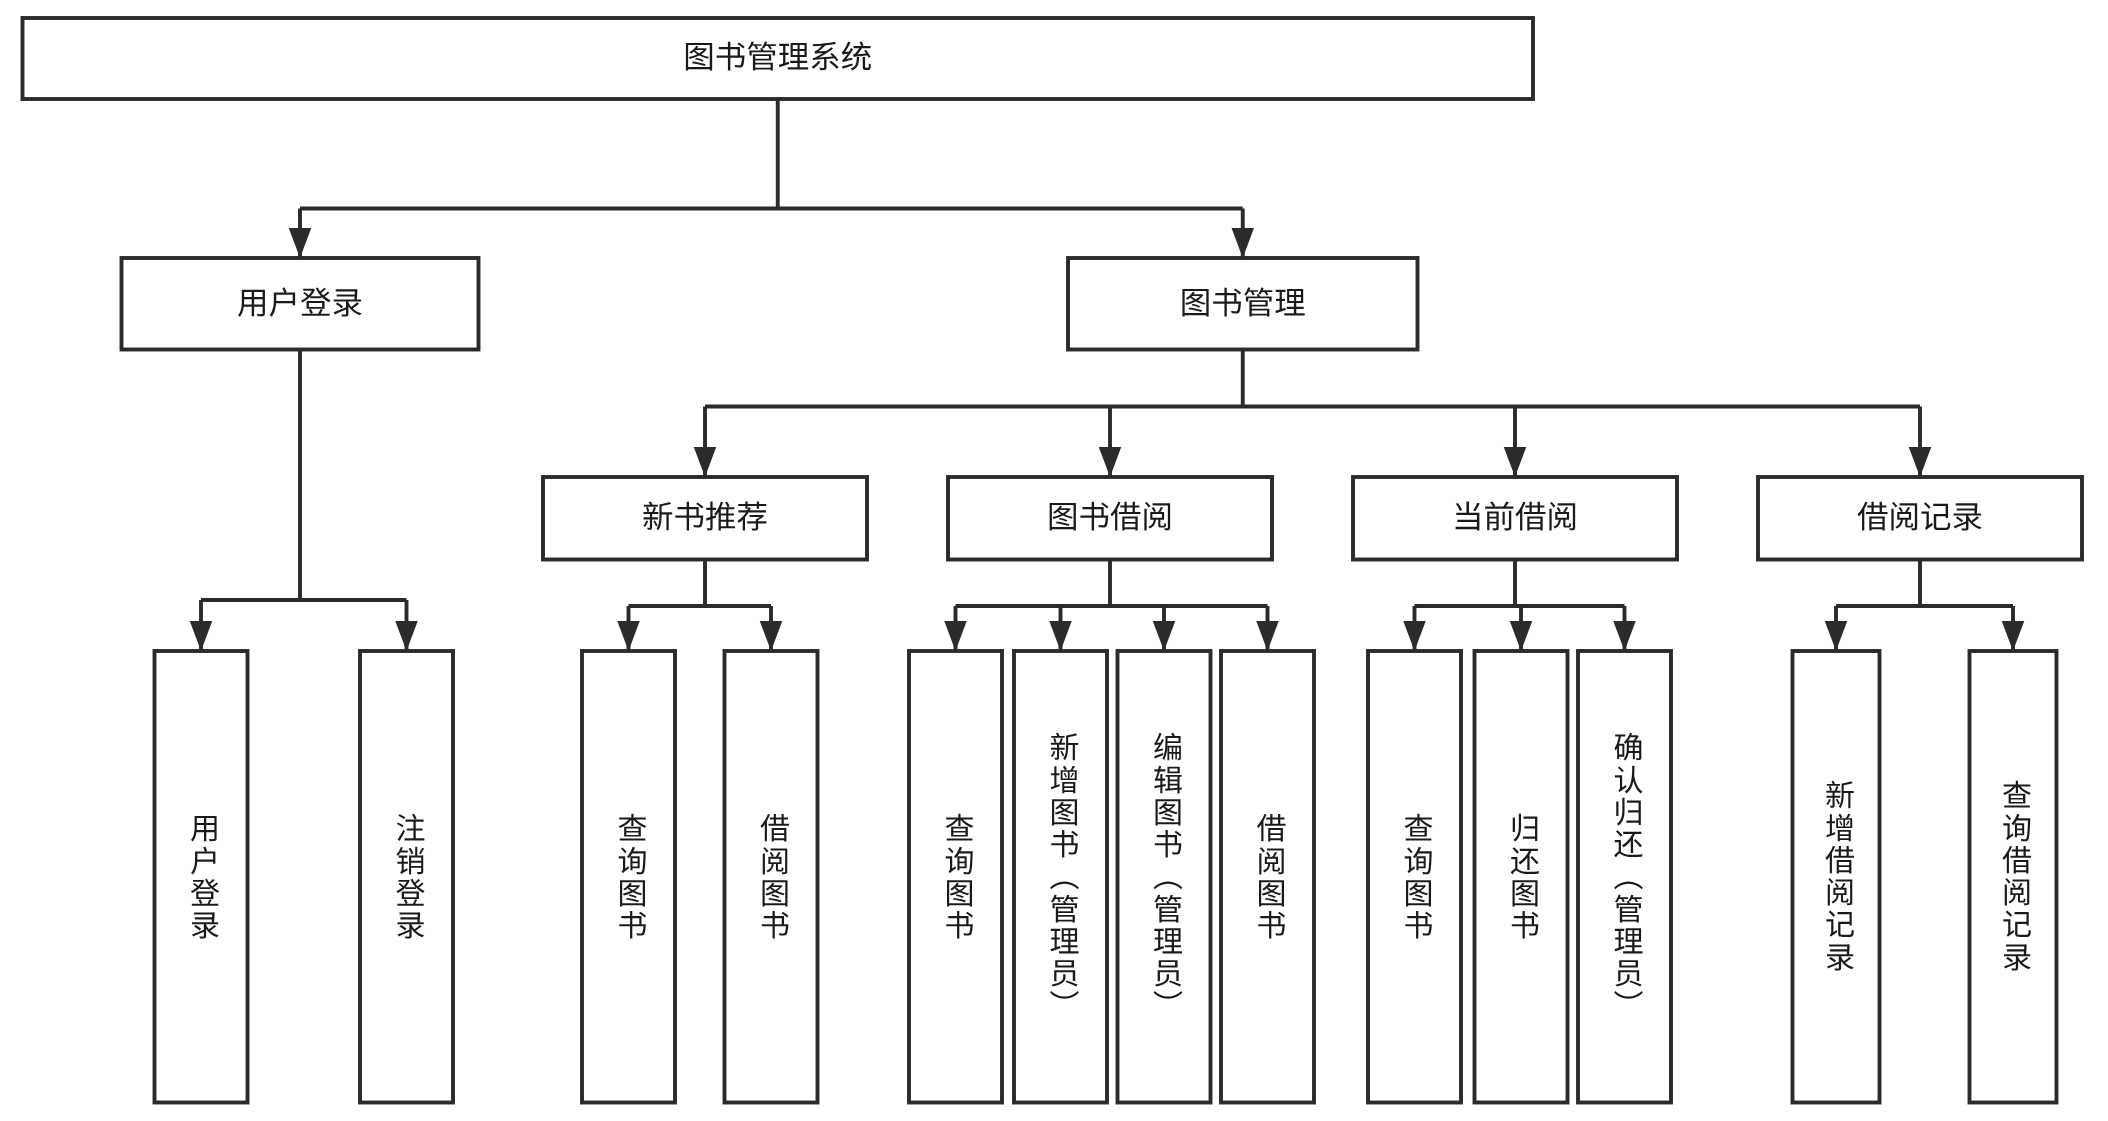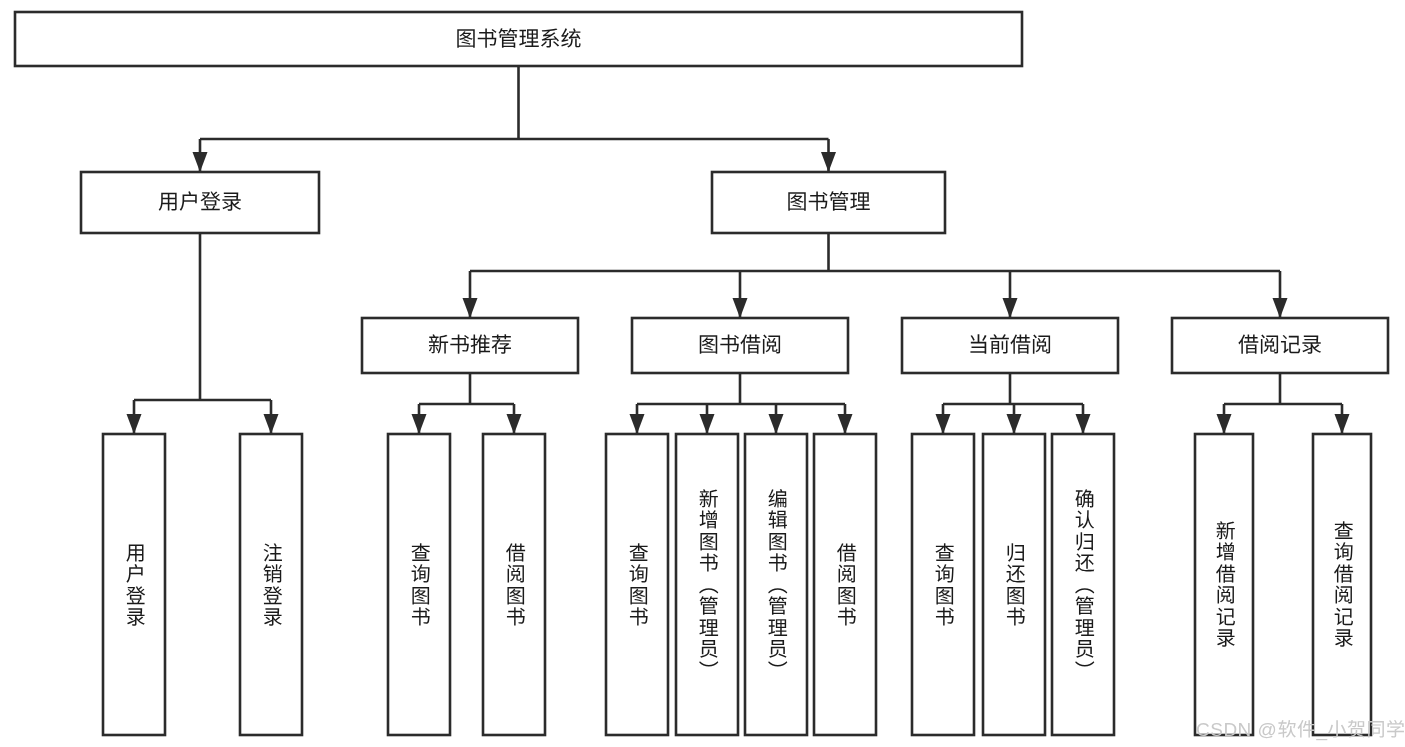--- a/index.html
+++ b/index.html
@@ -212,14 +212,13 @@
       <div class="node-label-v" style="left: 606px; top: 434px; width: 62px; height: 301px;">查询图书</div>
       <div class="node-label-v" style="left: 676px; top: 434px; width: 62px; height: 301px;">新增图书（管理员）</div>
       <div class="node-label-v" style="left: 745px; top: 434px; width: 62px; height: 301px;">编辑图书（管理员）</div>
       <div class="node-label-v" style="left: 814px; top: 434px; width: 62px; height: 301px;">借阅图书</div>
       <div class="node-label-v" style="left: 912px; top: 434px; width: 62px; height: 301px;">查询图书</div>
       <div class="node-label-v" style="left: 983px; top: 434px; width: 62px; height: 301px;">归还图书</div>
       <div class="node-label-v" style="left: 1052px; top: 434px; width: 62px; height: 301px;">确认归还（管理员）</div>
       <div class="node-label-v" style="left: 1195px; top: 434px; width: 58px; height: 301px;">新增借阅记录</div>
       <div class="node-label-v" style="left: 1313px; top: 434px; width: 58px; height: 301px;">查询借阅记录</div>
     </div>
-  <div class="watermark" style="left: 1196px; top: 714px;">CSDN @软件_小贺同学</div>
 </div>
 
 </body></html>

